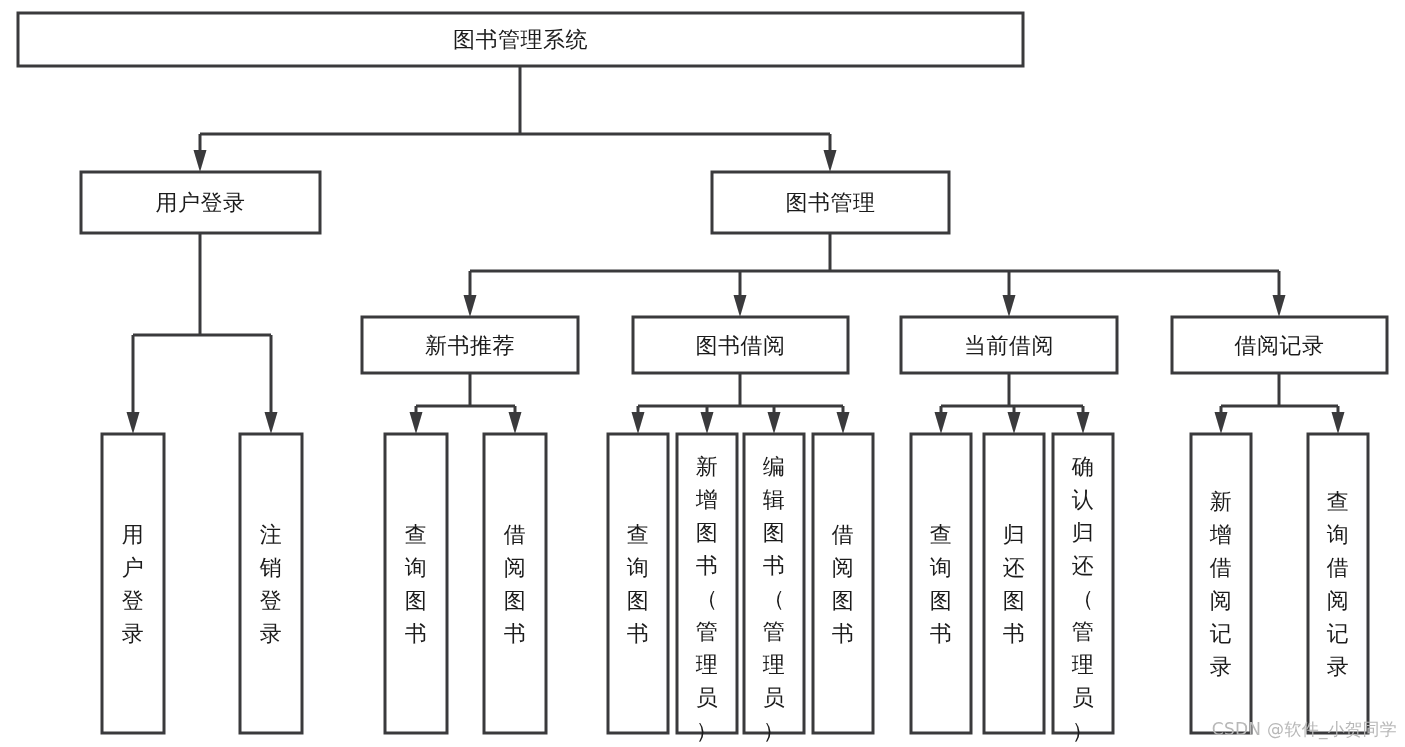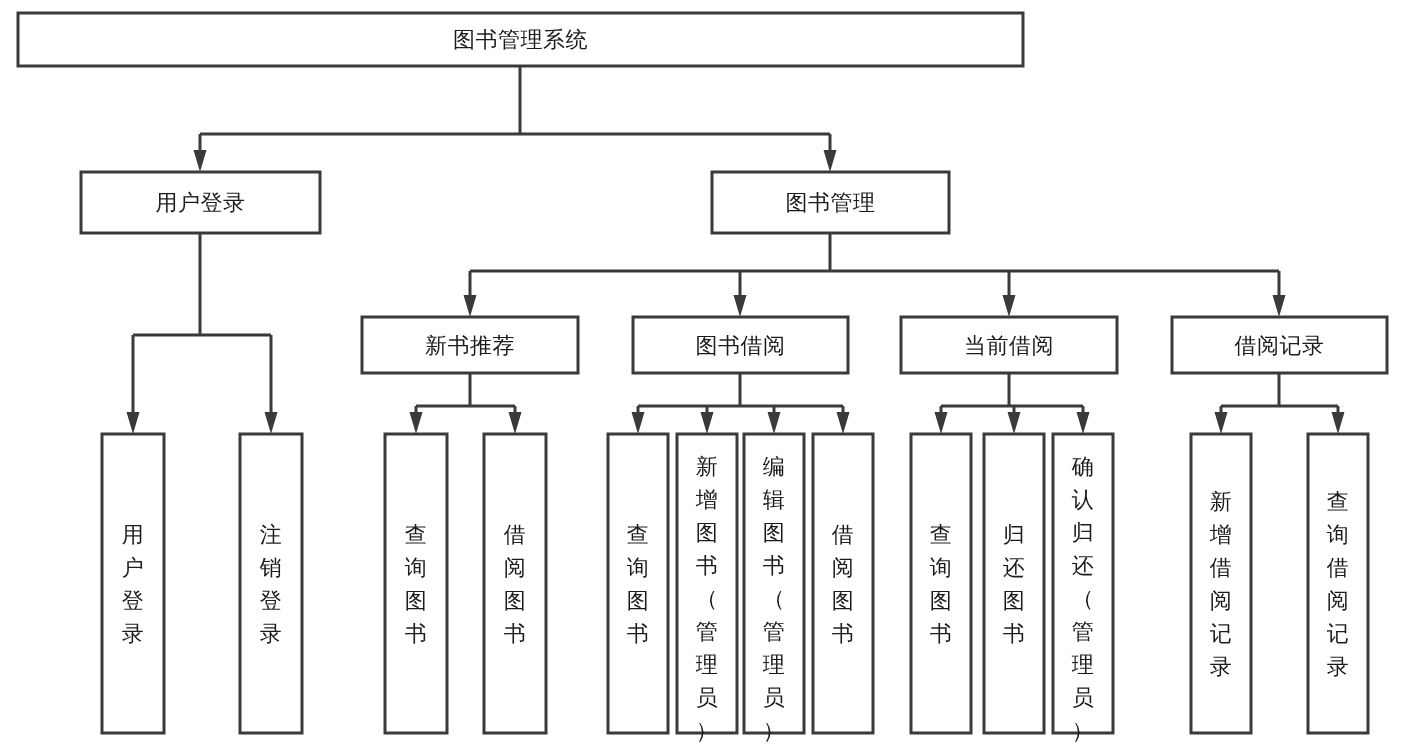--- a/index.html
+++ b/index.html
@@ -217,13 +217,14 @@
         <g>
           <rect class="node-box" x="1191" y="434" width="60" height="299"></rect>
           <text class="node-label-v" x="1221" y="501"><tspan x="1221" dy="0" dominant-baseline="central">新</tspan><tspan x="1221" dy="33" dominant-baseline="central">增</tspan><tspan x="1221" dy="33" dominant-baseline="central">借</tspan><tspan x="1221" dy="33" dominant-baseline="central">阅</tspan><tspan x="1221" dy="33" dominant-baseline="central">记</tspan><tspan x="1221" dy="33" dominant-baseline="central">录</tspan></text>
         </g>
         <g>
           <rect class="node-box" x="1308" y="434" width="60" height="299"></rect>
           <text class="node-label-v" x="1338" y="501"><tspan x="1338" dy="0" dominant-baseline="central">查</tspan><tspan x="1338" dy="33" dominant-baseline="central">询</tspan><tspan x="1338" dy="33" dominant-baseline="central">借</tspan><tspan x="1338" dy="33" dominant-baseline="central">阅</tspan><tspan x="1338" dy="33" dominant-baseline="central">记</tspan><tspan x="1338" dy="33" dominant-baseline="central">录</tspan></text>
         </g>
       </g>
   </svg>
+  <div class="watermark-text">CSDN @软件_小贺同学</div>
 </div>
 
 </body></html>

